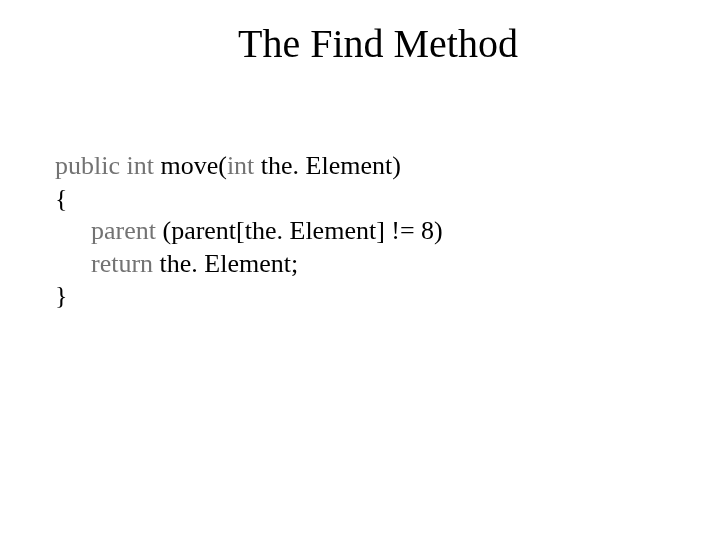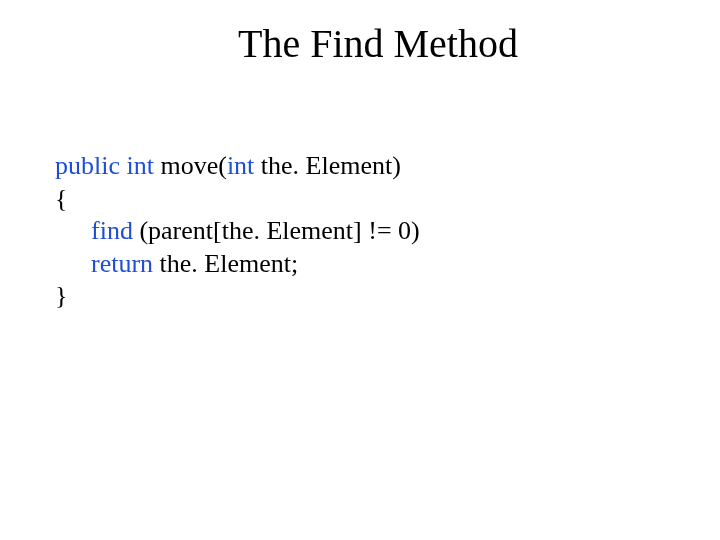--- a/index.html
+++ b/index.html
@@ -28,21 +28,21 @@
   }
   .body {
     position: absolute;
     top: 150px;
     left: 55px;
     width: 620px;
     font-size: 26px;
     line-height: 1.25;
   }
   .kw {
-    color: #1d4ed8;
+    color: #737373;
   }
   .indent1 {
     padding-left: 36px;
   }
   .indent2 {
     padding-left: 60px;
   }
 </style>
 </head>
 <body>
@@ -53,20 +53,20 @@
   <div class="body">
     <div>
       <span class="kw">public</span>
       <span> </span>
       <span class="kw">int</span>
       <span> </span>
       <span>move(</span><span class="kw">int</span><span> the. Element)</span>
     </div>
     <div>{</div>
     <div class="indent1">
-      <span class="kw">find</span><span> (parent[the. Element] != 0)</span>
+      <span class="kw">parent</span><span> (parent[the. Element] != 8)</span>
     </div>
     <div class="indent1">
       <span class="kw">return</span><span> the. Element;</span>
     </div>
     <div>}</div>
   </div>
 </div>
 
 </body></html>

